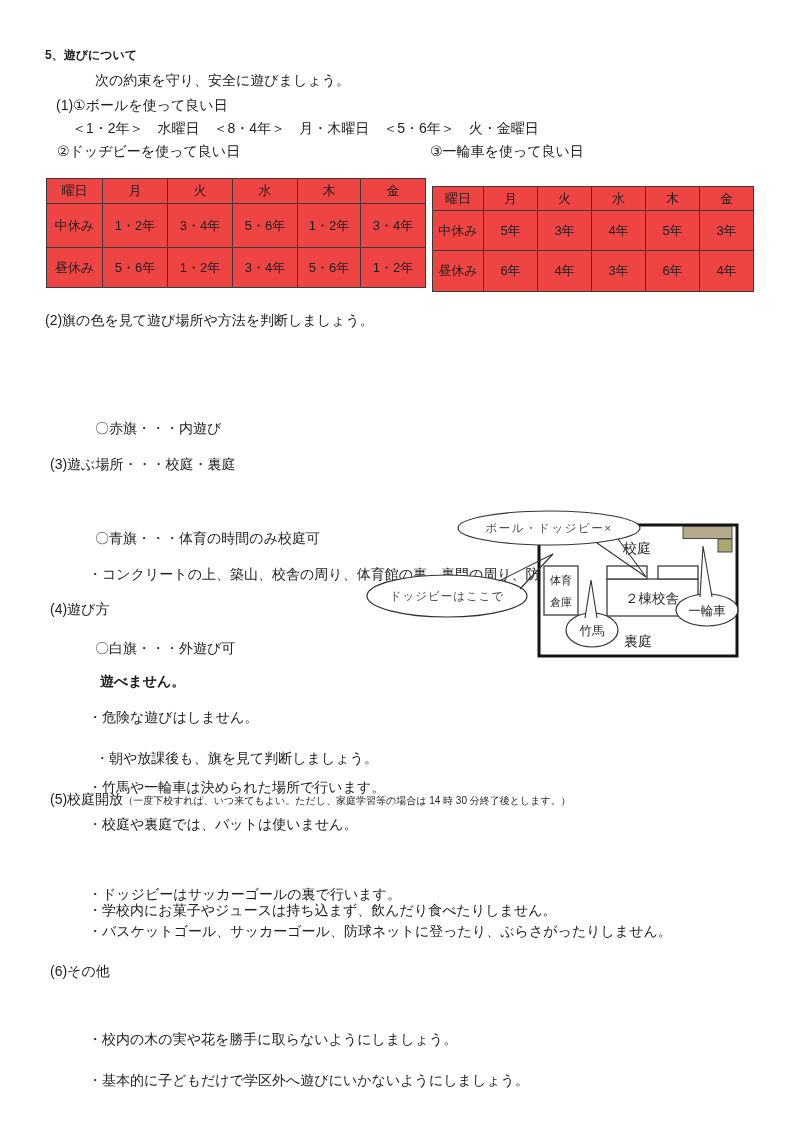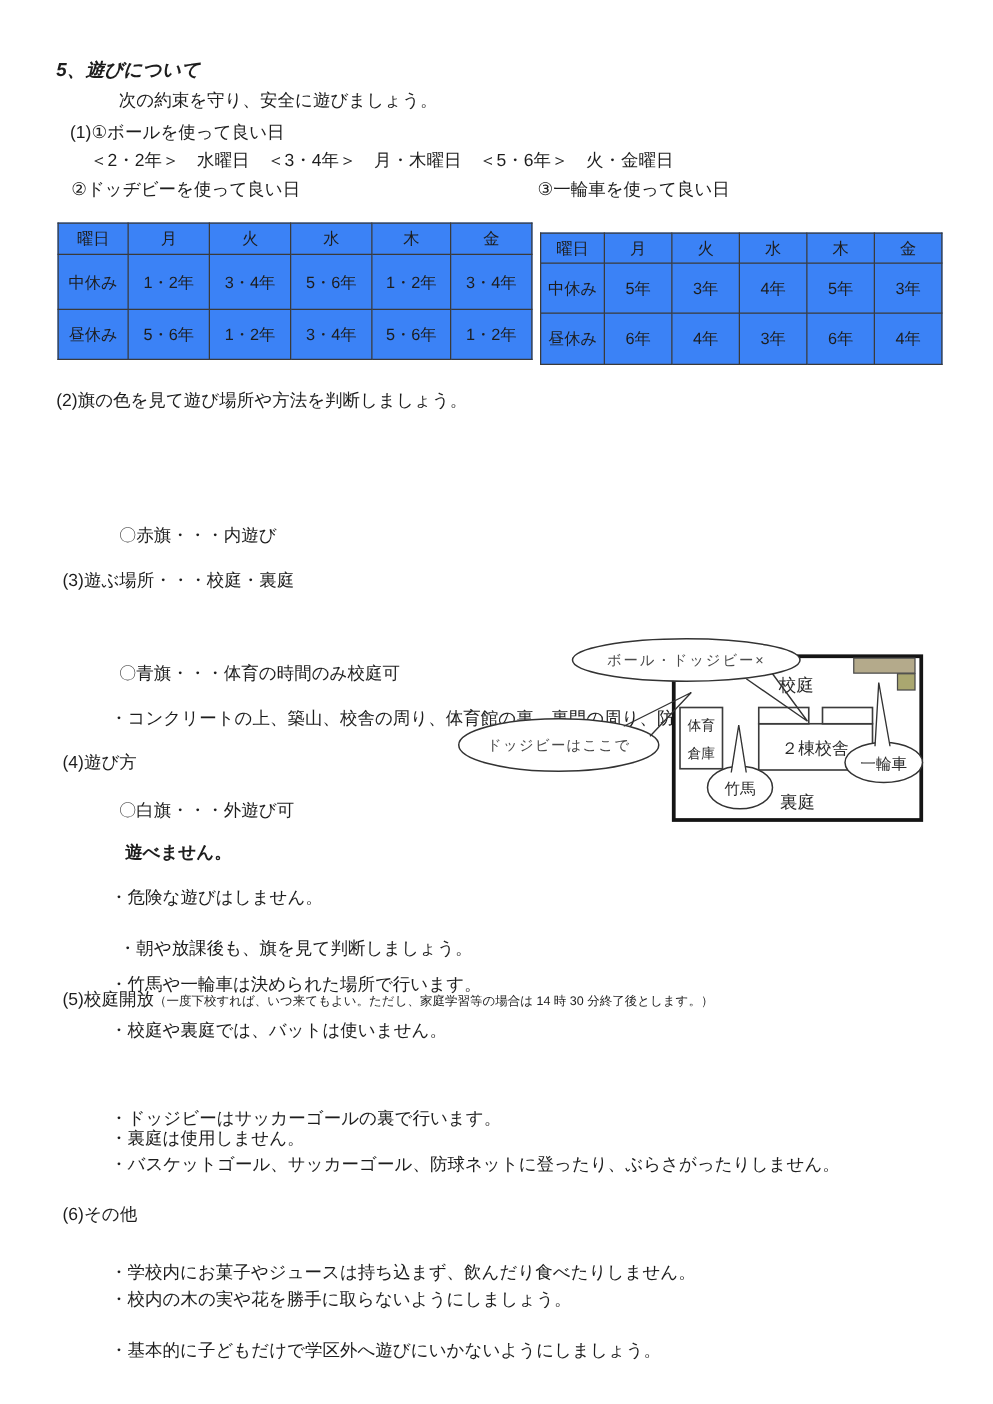--- a/index.html
+++ b/index.html
@@ -3,39 +3,39 @@
 <meta charset="utf-8">
 <style>
   html,body { margin:0; padding:0; background:#ffffff; }
   .page {
     position:relative; width:794px; height:1123px; background:#ffffff;
     font-family:"Liberation Sans","DejaVu Sans",sans-serif;
     color:#1d1d1d; overflow:hidden;
   }
   .abs { position:absolute; white-space:pre; }
   .t14 { font-size:14px; line-height:18px; }
-  .title { font-size:15px; font-weight:bold;font-style:italic; }
+  .title { font-size:12px; font-weight:bold; }
   .items { position:absolute; white-space:pre; font-size:14px; }
   .items .line { white-space:pre;margin-top:36px; }
   .indent2 { padding-left:12px;font-weight:bold; }
   .note { font-size:10px; }
-  .sched { position:absolute; border-collapse:collapse; table-layout:fixed; font-size:13px; text-align:center; color:#1d1d1d; background:#3b82f6; }
+  .sched { position:absolute; border-collapse:collapse; table-layout:fixed; font-size:13px; text-align:center; color:#1d1d1d; background:#ef4444; }
   .sched td { border:1px solid #3a3a3a; padding:0; vertical-align:middle; overflow:hidden; white-space:pre; }
   svg text { font-family:"Liberation Sans","DejaVu Sans",sans-serif; }
 </style>
 </head>
 <body>
 
 <div class="page">
 
   <div class="abs title" style="left:45px; top:47px;">5、遊びについて</div>
   <div class="abs t14" style="left:95px; top:71px;">次の約束を守り、安全に遊びましょう。</div>
 
   <div class="abs t14" style="left:56px; top:96px;">(1)①ボールを使って良い日</div>
-  <div class="abs t14" style="left:72px; top:119px;">＜2・2年＞　水曜日　＜3・4年＞　月・木曜日　＜5・6年＞　火・金曜日</div>
+  <div class="abs t14" style="left:72px; top:119px;">＜1・2年＞　水曜日　＜8・4年＞　月・木曜日　＜5・6年＞　火・金曜日</div>
   <div class="abs t14" style="left:57px; top:142px;">②ドッヂビーを使って良い日</div>
   <div class="abs t14" style="left:430px; top:142px;">③一輪車を使って良い日</div>
 
   <table class="sched" style="left:46px; top:178px; width:379px;">
     <colgroup>
         <col style="width:56px">
         <col style="width:65px">
         <col style="width:65px">
         <col style="width:65px">
         <col style="width:63px">
@@ -162,21 +162,20 @@
   <div class="items" style="left:88px; top:622px; line-height:23.8px;">
     <div class="line">・危険な遊びはしません。</div>
     <div class="line">・校庭や裏庭では、バットは使いません。</div>
     <div class="line">・バスケットゴール、サッカーゴール、防球ネットに登ったり、ぶらさがったりしません。</div>
     <div class="line">・校内の木の実や花を勝手に取らないようにしましょう。</div>
     <div class="line">・雨の日は、雨の日グッズなどを使って遊ぶこともできます。</div>
   </div>
 
   <div class="abs t14" style="left:50px; top:790px;"><span>(5)校庭開放</span><span class="note">（一度下校すれば、いつ来てもよい。ただし、家庭学習等の場合は 14 時 30 分終了後とします。）</span></div>
   <div class="items" style="left:88px; top:815px; line-height:23.8px;">
-    <div class="line">・裏庭は使用しません。</div>
     <div class="line">・学校内にお菓子やジュースは持ち込まず、飲んだり食べたりしません。</div>
     
   </div>
 
   <div class="abs t14" style="left:50px; top:962px;">(6)その他</div>
   <div class="items" style="left:88px; top:985px; line-height:23.8px;">
     <div class="line">・基本的に子どもだけで学区外へ遊びにいかないようにしましょう。</div>
   </div>
 
 </div>

